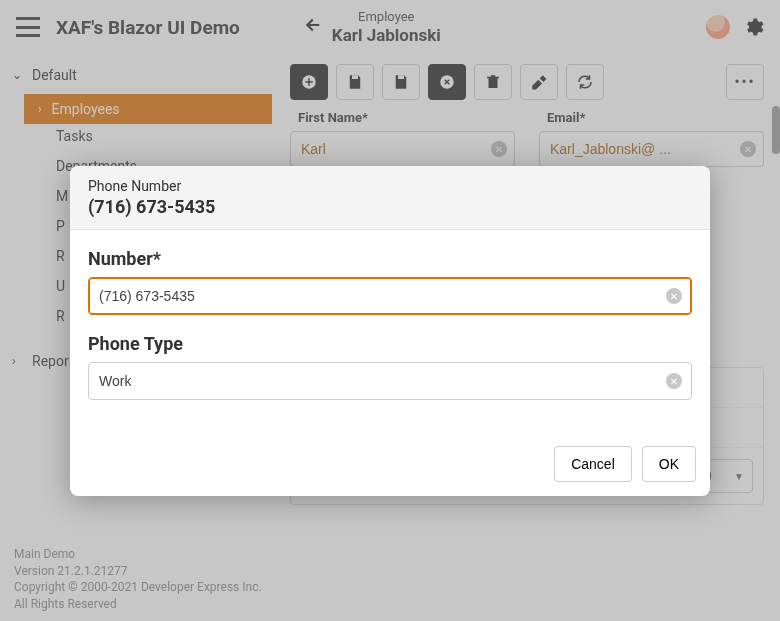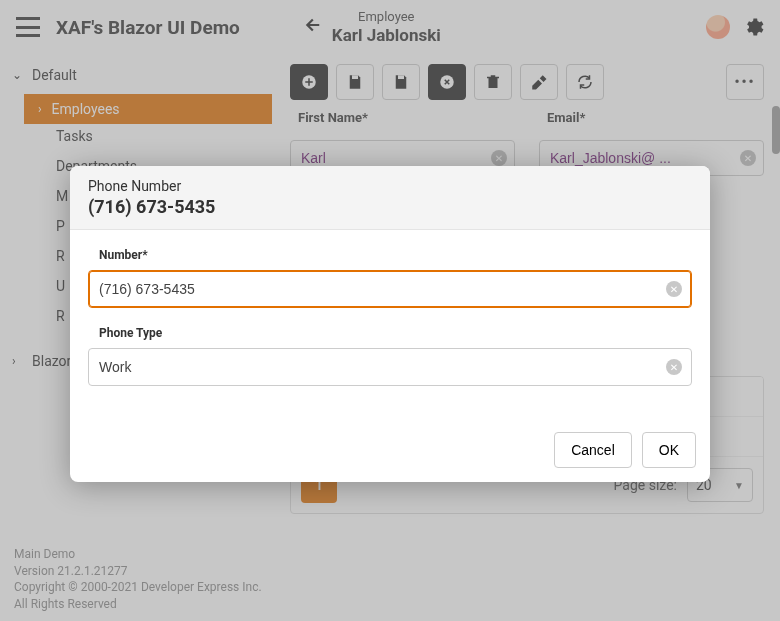--- a/index.html
+++ b/index.html
@@ -33,23 +33,23 @@
   .content { flex:1; padding:10px 16px 10px 10px; position:relative; }
   .toolbar { display:flex; gap:8px; align-items:center; margin-bottom:10px; }
   .tbtn { width:38px; height:36px; border:1px solid #ccc; border-radius:4px; background:#fff; display:flex; align-items:center; justify-content:center; cursor:pointer; }
   .tbtn.dark { background:#222; border-color:#222; color:#fff; }
   .tbtn svg { width:18px; height:18px; }
   .tspacer { flex:1; }
   .tdots { width:38px; height:36px; border:1px solid #ccc; border-radius:4px; display:flex; align-items:center; justify-content:center; cursor:pointer; letter-spacing:2px; font-weight:700; }
 
   .form-row { display:flex; gap:24px; margin-top:8px; }
   .form-col { flex:1; }
-  .flabel { font-weight:700; font-size:13px; margin-bottom:15px;padding-left:8px; }
+  .flabel { font-weight:700; font-size:13px; margin-bottom:6px;padding-left:8px; }
   .finput { position:relative; }
-  .finput input { width:100%; height:36px; padding:0 30px 0 10px; border:1px solid #ccc; border-radius:4px; font-size:14px; color:#701a75; }
+  .finput input { width:100%; height:36px; padding:0 30px 0 10px; border:1px solid #ccc; border-radius:4px; font-size:14px; color:#a16207; }
   .finput .clear { position:absolute; right:8px; top:50%; transform:translateY(-50%); width:16px; height:16px; border-radius:50%; background:#bbb; color:#fff; font-size:10px; display:flex; align-items:center; justify-content:center; cursor:pointer; }
   .content-scroll { position:absolute; right:0; top:52px; bottom:14px; width:10px; }
   .content-scroll::before { content:''; position:absolute; right:0; top:0; width:8px; height:48px; background:#999; border-radius:4px; }
 
   
   .grid { border:1px solid #ddd; border-radius:4px; margin-top:200px; overflow:hidden; }
   .grid-head, .grid-row { display:flex; align-items:center; height:40px; border-bottom:1px solid #eee; }
   .grid-head { font-weight:700; background:#fff; }
   .gcell-check { width:40px; display:flex; justify-content:center; }
   .gcheck { width:18px; height:18px; border:1px solid #bbb; border-radius:2px; }
@@ -62,21 +62,21 @@
   .page-size-label { color:#555; }
   .page-size { width:66px; height:34px; border:1px solid #ccc; border-radius:4px; display:flex; align-items:center; padding:0 8px; justify-content:space-between; cursor:pointer; }
 
   
   .overlay { position:absolute; inset:0; background:rgba(130,130,130,0.45); display:flex; align-items:flex-start; justify-content:center; }
   .modal { width:640px; background:#fff; border-radius:8px; margin-top:166px; box-shadow:0 4px 30px rgba(0,0,0,0.3); overflow:hidden; }
   .modal-head { background:#f4f4f4; padding:12px 18px; border-bottom:1px solid #e4e4e4; }
   .modal-head .mh-sub { font-size:14px; color:#333; }
   .modal-head .mh-title { font-weight:700; font-size:18px; margin-top:2px; }
   .modal-body { padding:18px; }
-  .mlabel { font-weight:700; font-size:12px; margin-bottom:8px;margin-left:11px; }
+  .mlabel { font-weight:700; font-size:18px; margin-bottom:8px; }
   .minput { position:relative; margin-bottom:18px; }
   .minput input { width:100%; height:38px; padding:0 32px 0 10px; border:1px solid #ccc; border-radius:4px; font-size:14px; color:#444; }
   .minput.focused input { border-color:#e27000; box-shadow:0 0 0 1px #e27000 inset; outline:none; }
   .minput .clear { position:absolute; right:10px; top:50%; transform:translateY(-50%); width:16px; height:16px; border-radius:50%; background:#c8c8c8; color:#fff; font-size:10px; display:flex; align-items:center; justify-content:center; cursor:pointer; }
   .modal-foot { display:flex; justify-content:flex-end; gap:10px; padding:10px 14px 14px; }
   .btn { height:36px; padding:0 16px; border:1px solid #ccc; border-radius:4px; background:#fff; cursor:pointer; font-size:14px; }
 </style>
 </head>
 <body>
 
@@ -133,21 +133,21 @@
         <span>R</span>
       </div>
     <div class="tree-sub">
         <span>U</span>
       </div>
     <div class="tree-sub">
         <span>R</span>
       </div>
     <div class="tree-item" style="margin-top:8px">
       <span class="chevron">›</span>
-      <span>Blazor</span>
+      <span>Repor</span>
     </div>
     <div class="sidebar-footer">
       <div>Main Demo</div>
       <div>Version 21.2.1.21277</div>
       <div>Copyright © 2000-2021 Developer Express Inc.</div>
       <div>All Rights Reserved</div>
     </div>
   </div>
 
   <div class="content">

